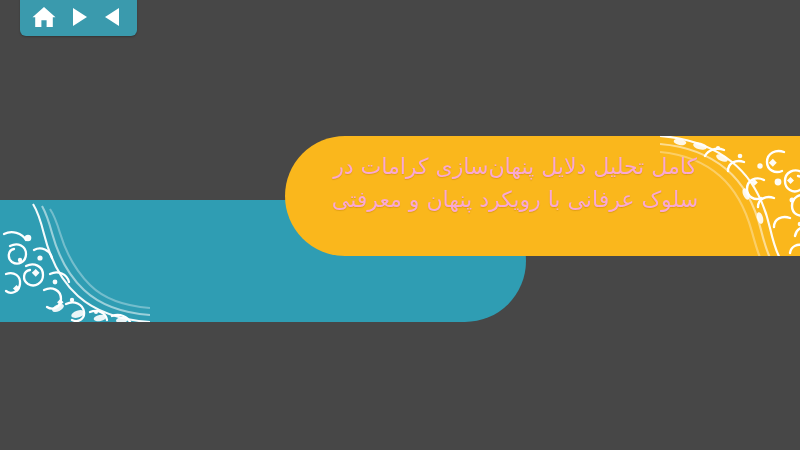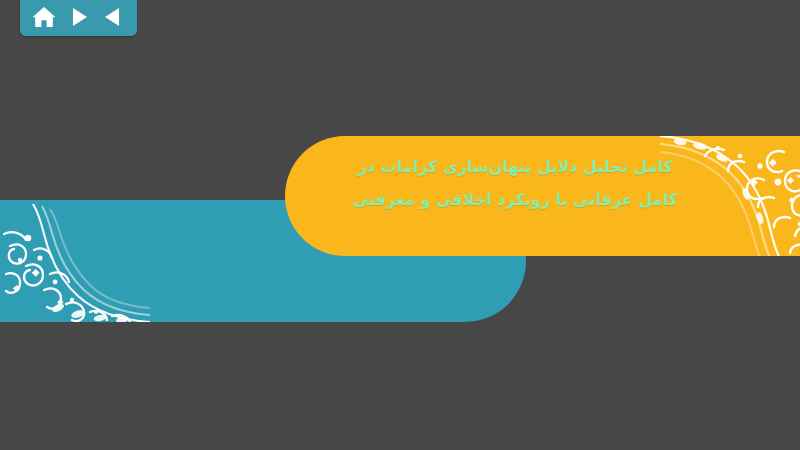--- a/index.html
+++ b/index.html
@@ -98,24 +98,24 @@
   #title-block {
     position: absolute;
     right: 85px;
     top: 150px;
     width: 400px;
     text-align: center;
     z-index: 30;
     direction: rtl;
   }
   .title-line {
-    color: #86efac;
-    font-size: 16px;
+    color: #f9a8d4;
+    font-size: 22px;
     line-height: 33px;
-    font-weight: 700;
+    font-weight: 400;
     white-space: nowrap;
     text-shadow: 0 1px 1px rgba(150,90,0,0.25);
   }
 </style>
 </head>
 <body>
 
 <div id="stage">
 
   <div id="teal-panel">
@@ -192,21 +192,21 @@
         <ellipse cx="20" cy="6" rx="6.4" ry="3.1" transform="rotate(10 20 6)"></ellipse>
         <ellipse cx="62" cy="22" rx="6.2" ry="3.1" transform="rotate(24 62 22)"></ellipse>
         <ellipse cx="86" cy="58" rx="6" ry="3" transform="rotate(68 86 58)"></ellipse>
         <ellipse cx="100" cy="82" rx="6" ry="3" transform="rotate(74 100 82)"></ellipse>
       </g>
     </svg>
   </div>
 
   <div id="title-block">
     <div class="title-line">کامل تحلیل دلایل پنهان‌سازی کرامات در</div>
-    <div class="title-line">کامل عرفانی با رویکرد اخلاقی و معرفتی</div>
+    <div class="title-line">سلوک عرفانی با رویکرد پنهان و معرفتی</div>
   </div>
 
   <div id="navbar">
     <div class="nav-btn">
       <svg width="22" height="20" viewBox="0 0 22 20">
         <polygon points="17,1 17,19 3,10" fill="#ffffff"></polygon>
       </svg>
     </div>
     <div class="nav-btn">
       <svg width="22" height="20" viewBox="0 0 22 20">

